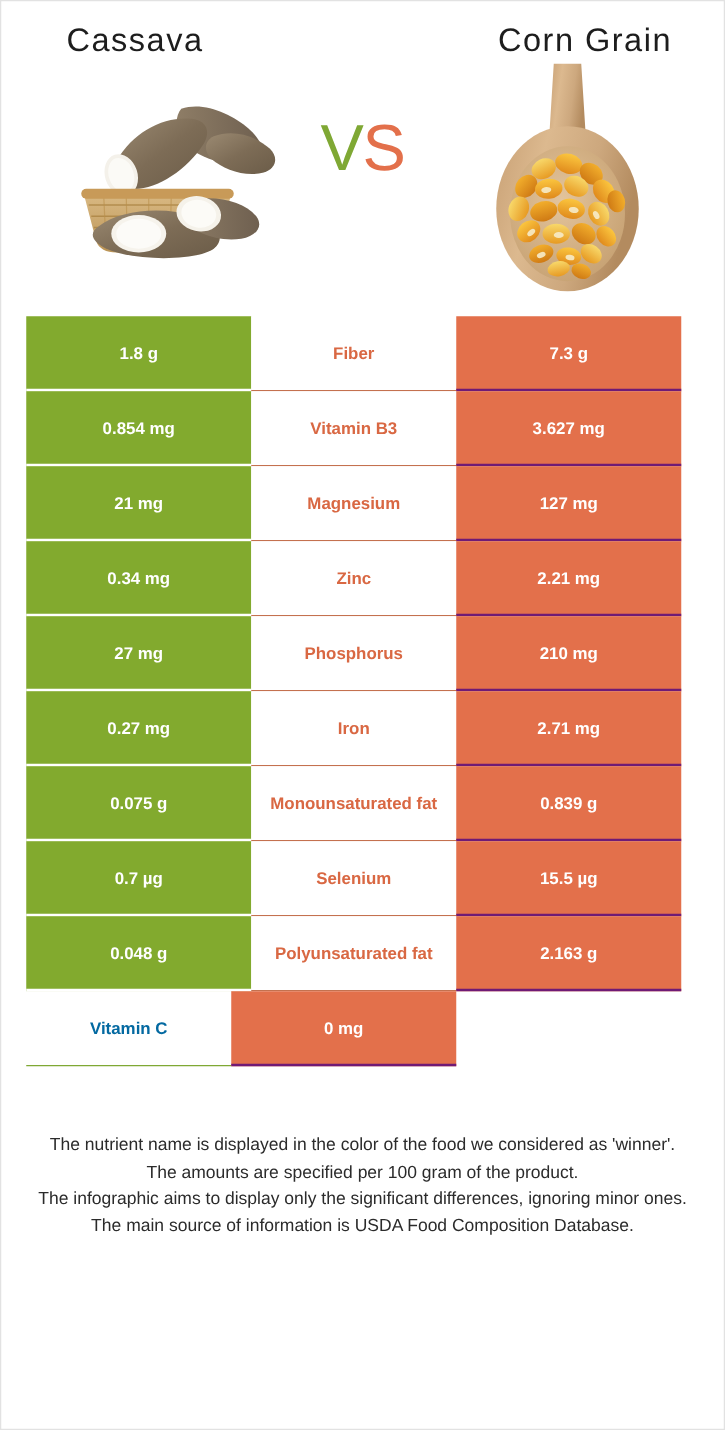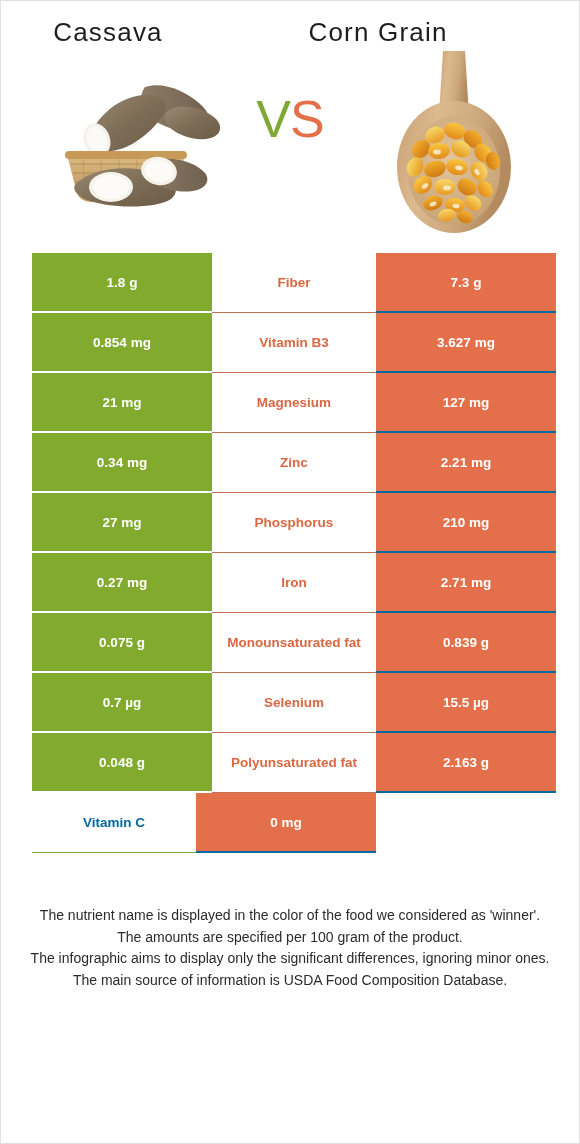--- a/index.html
+++ b/index.html
@@ -15,21 +15,21 @@
     overflow: hidden;
     position: relative;
     border: 1px solid #e2e2e2;
     box-sizing: border-box;
   }
 
   
   .header {
     display: flex;
     align-items: flex-start;
-    justify-content: flex-start;
+    justify-content: space-between;
     padding: 18px 0 0 0;
     height: 22px;
   }
   .food-title {
     font-size: 26px;
     font-weight: 300;
     letter-spacing: 1.2px;
     color: #1d1d1d;
     text-align: center;
     line-height: 1;
@@ -65,41 +65,40 @@
   
   .table {
     margin: 0 20px;
     width: 540px;
     box-sizing: border-box;
   }
   .row {
     display: flex;
     height: 60px;
     align-items: stretch;
-    margin-left: 11px;
   }
   .cell {
     display: flex;
     align-items: center;
     justify-content: center;
     font-size: 13.5px;
     font-weight: 600;
     box-sizing: border-box;
   }
   .cell-left {
     width: 180px;
     background: #82AA2E;
     color: #ffffff;
     border-bottom: 2px solid #ffffff;
   }
   .cell-right {
     width: 180px;
     background: #E3704B;
     color: #ffffff;
-    border-bottom: 2px solid #0369a1;
+    border-bottom: 2px solid #701a75;
   }
   .cell-mid {
     width: 164px;
     background: #ffffff;
     color: #D96843;
     border-bottom: 1px solid #C4714F;
     font-weight: 700;
   }
   .cell-mid.winner-green {
     color: #0369a1;

